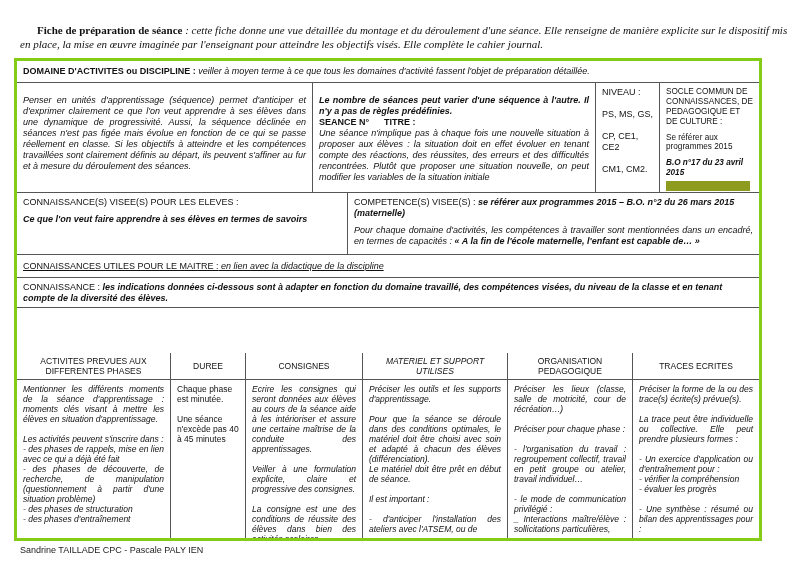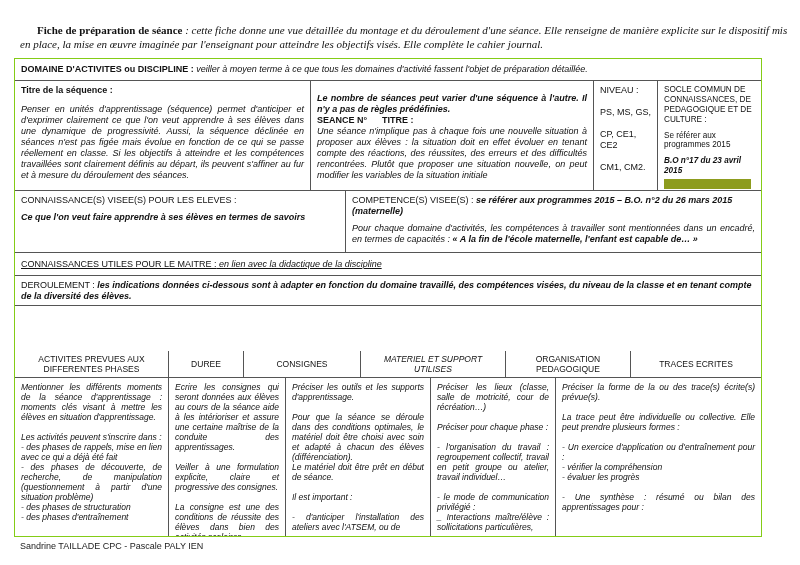--- a/index.html
+++ b/index.html
@@ -10,21 +10,21 @@
   }
   
   .intro {
     font-family:"Liberation Serif", serif; font-size:11px; line-height:1.28;
     margin:0 12px 7px 20px; text-indent:17px;
   }
   .intro .ttl { font-weight:bold; font-style:normal; }
   .intro .txt { font-style:italic;text-align:center; }
 
   
-  .doc { margin-left:14px; width:748px; border:1px solid #84cc16; box-sizing:border-box; }
+  .doc { margin-left:14px; width:748px; border:3px solid #84cc16; box-sizing:border-box; }
   .row { display:flex; border-bottom:1px solid #555; box-sizing:border-box; }
   .row:last-child { border-bottom:none; }
   .cell { border-right:1px solid #555; box-sizing:border-box; padding:4px 6px; overflow:hidden; }
   .cell:last-child { border-right:none; }
 
   .t9  { font-size:9px; line-height:1.22; }
   .t85 { font-size:8.5px; line-height:1.18; }
   .b   { font-weight:bold; }
   .it  { font-style:italic; }
   .pre { white-space:pre-wrap; }
@@ -67,21 +67,20 @@
   <p class="intro"><span class="ttl">Fiche de préparation de séance</span><span class="txt"> : cette fiche donne une vue détaillée du montage et du déroulement d'une séance. Elle renseigne de manière explicite sur le dispositif mis en place, la mise en œuvre imaginée par l'enseignant pour atteindre les objectifs visés. Elle complète le cahier journal.</span></p>
 
   <div class="doc">
 
     <div class="row r-domaine">
       <div class="cell t9" style="flex:1;"><span class="b">DOMAINE D'ACTIVITES ou DISCIPLINE :</span><span class="it"> veiller à moyen terme à ce que tous les domaines d'activité fassent l'objet de préparation détaillée.</span></div>
     </div>
 
     <div class="row r-top">
       <div class="cell c-titre t9">
-        <div class="b">Titre de la séquence :</div>
         <div class="it mt8 just">Penser en unités d'apprentissage (séquence) permet d'anticiper et d'exprimer clairement ce que l'on veut apprendre à ses élèves dans une dynamique de progressivité. Aussi, la séquence déclinée en séances n'est pas figée mais évolue en fonction de ce qui se passe réellement en classe. Si les objectifs à atteindre et les compétences travaillées sont clairement définis au départ, ils  peuvent s'affiner au fur et à mesure du déroulement des séances.</div>
       </div>
       <div class="cell c-seance t9">
         <div class="b it mt8 just">Le nombre de séances peut varier d'une séquence à l'autre. Il n'y a pas de règles prédéfinies.</div>
         <div class="b pre">SEANCE N°      TITRE :</div>
         <div class="it just">Une séance n'implique pas à chaque fois une nouvelle situation à proposer aux élèves : la situation doit en effet évoluer en tenant compte des réactions, des réussites, des erreurs et des difficultés rencontrées. Plutôt que proposer une situation nouvelle, on peut modifier les variables de la situation initiale</div>
       </div>
       <div class="cell c-niveau t9 pre">NIVEAU :
 
 PS, MS, GS,
@@ -106,40 +105,43 @@
         <div><span>COMPETENCE(S) VISEE(S) : </span><span class="b it">se référer aux programmes 2015 – B.O. n°2 du 26 mars 2015 (maternelle)</span></div>
         <div class="it mt6 just"><span>Pour chaque domaine d'activités, les compétences à travailler sont mentionnées dans un encadré, en termes de capacités : </span><span class="b">« A la fin de l'école maternelle, l'enfant est capable de… »</span></div>
       </div>
     </div>
 
     <div class="row r-maitre">
       <div class="cell t9" style="flex:1;text-decoration:underline;"><span>CONNAISSANCES UTILES POUR LE MAITRE :</span><span class="it"> en lien avec la didactique de la discipline</span></div>
     </div>
 
     <div class="row r-deroul">
-      <div class="cell t9" style="flex:1;"><span>DEROULEMENT :</span><span class="b it"> les indications données ci-dessous sont à adapter en fonction du domaine travaillé, des compétences visées, du niveau de la classe et en tenant compte de la diversité des élèves.</span></div>
+      <div class="cell t9" style="flex:1;"><span>CONNAISSANCE :</span><span class="b it"> les indications données ci-dessous sont à adapter en fonction du domaine travaillé, des compétences visées, du niveau de la classe et en tenant compte de la diversité des élèves.</span></div>
     </div>
 
     <div class="row r-ghead">
       <div class="cell c1 ghead t85">ACTIVITES PREVUES AUX DIFFERENTES PHASES</div>
       <div class="cell c2 ghead t85">DUREE</div>
       <div class="cell c3 ghead t85">CONSIGNES</div>
       <div class="cell c4 ghead t85">MATERIEL ET SUPPORT UTILISES</div>
       <div class="cell c5 ghead t85">ORGANISATION PEDAGOGIQUE</div>
       <div class="cell c6 ghead t85">TRACES ECRITES</div>
     </div>
 
     <div class="row r-gbody">
       <div class="cell c1 t85 it pre just">Mentionner les différents moments de la séance d'apprentissage : moments clés visant à mettre les élèves en situation d'apprentissage.
 
 Les activités peuvent s'inscrire dans :
 - des phases de rappels, mise en lien avec ce qui a déjà été fait
 - des phases de découverte, de recherche, de manipulation (questionnement à partir d'une situation problème)
 - des phases de structuration
 - des phases d'entraînement</div>
+      <div class="cell c2 t85 pre">Chaque phase est minutée.
+
+Une séance n'excède pas 40 à 45 minutes</div>
       <div class="cell c3 t85 it pre just">Ecrire les consignes qui seront données aux élèves au cours de la séance aide à les intérioriser et assure une certaine maîtrise de la conduite des apprentissages.
 
 Veiller à une formulation explicite, claire et progressive des consignes.
 
 La consigne est une des conditions de réussite des élèves dans bien des activités scolaires.
 
 La consigne n'a de sens que par</div>
       <div class="cell c4 t85 it pre just">Préciser les outils et les supports d'apprentissage.
 
 Pour que la séance se déroule dans des conditions optimales, le matériel doit être choisi avec soin et adapté à chacun des élèves (différenciation).

